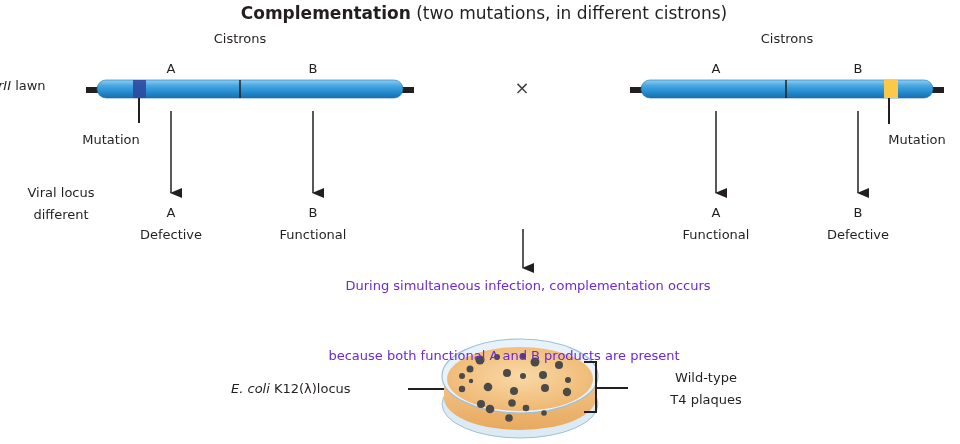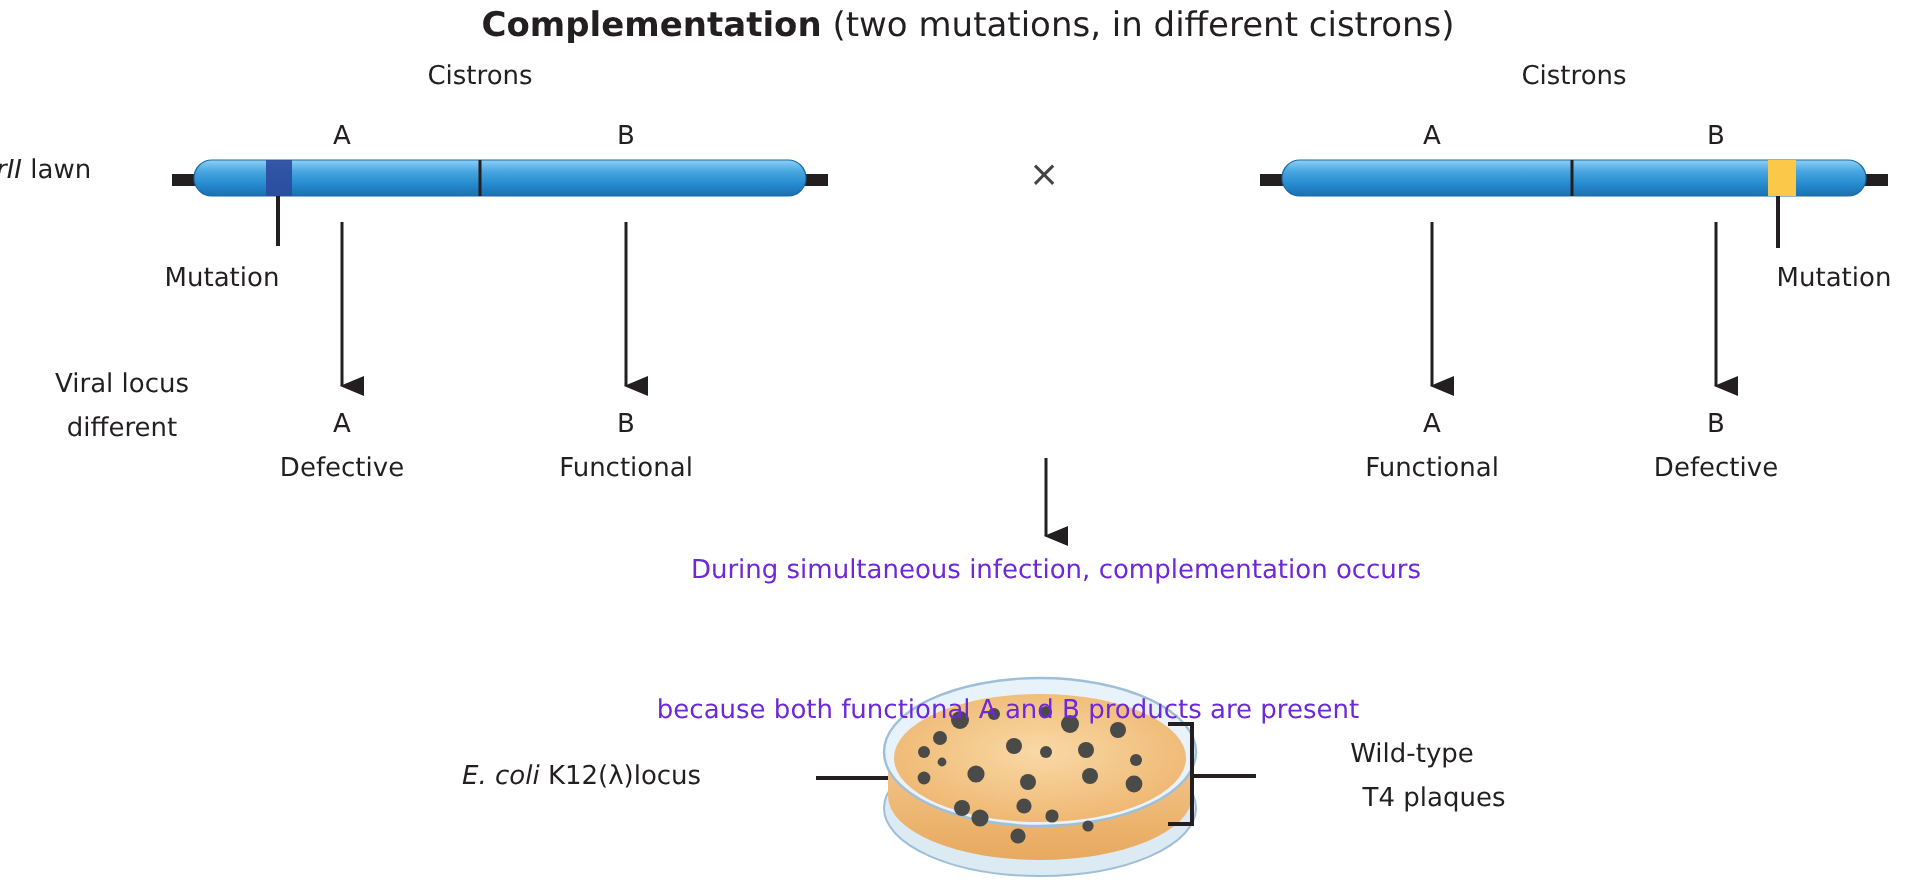--- a/index.html
+++ b/index.html
@@ -120,13 +120,13 @@
 <div class="t c" style="left:716px; top:203px;">A</div>
 <div class="t c" style="left:716px; top:225px;">Functional</div>
 <div class="t c" style="left:858px; top:203px;">B</div>
 <div class="t c" style="left:858px; top:225px;">Defective</div>
 
 <div class="t c red" style="left:528px; top:276px;">During simultaneous infection, complementation occurs</div>
 <div class="t c red" style="left:504px; top:298px;margin-top:48px;">because both functional A and B products are present</div>
 
 <div class="t" style="left:231px; top:379px;"><i>E. coli</i><span> K12(λ)locus</span></div>
 <div class="t c" style="left:706px; top:368px;">Wild-type</div>
-<div class="t c" style="left:706px; top:390px;margin-left:11px;">T4 plaques</div>
+<div class="t c" style="left:706px; top:390px;">T4 plaques</div>
 
 </body></html>

